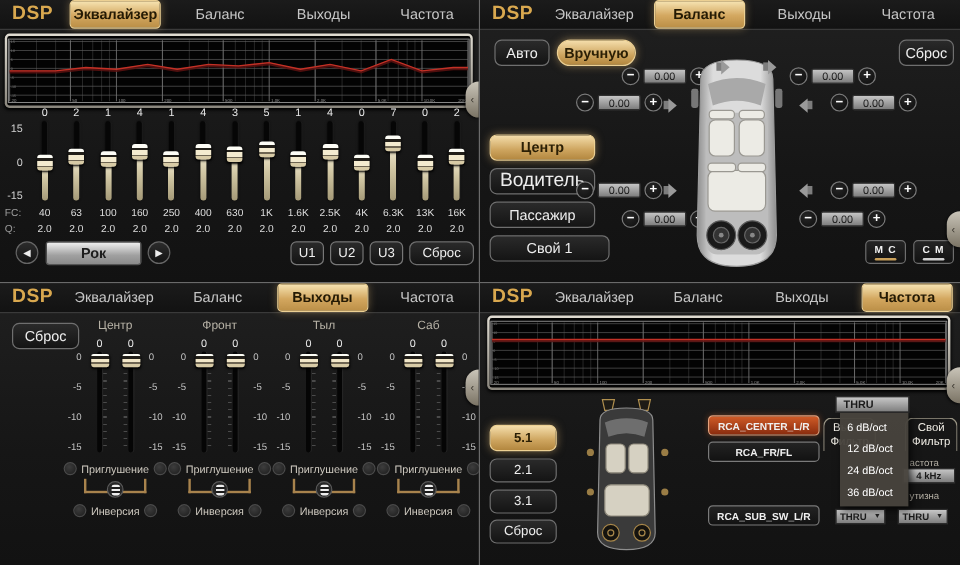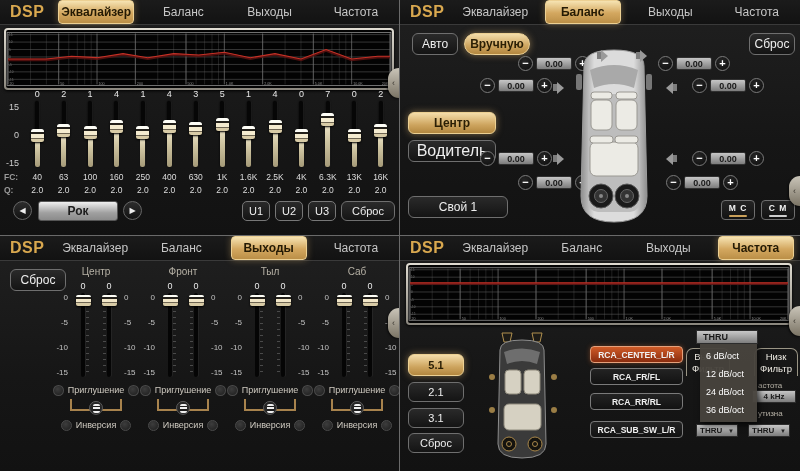--- a/index.html
+++ b/index.html
@@ -22,29 +22,29 @@
   .eq-bands{position:absolute;left:24px;right:5px;top:88px;display:flex;}
   .band{flex:1;position:relative;text-align:center;}
   .bval{font-size:9px;color:#e9e9e9;height:13px;line-height:13px;}
   .btrack{position:relative;height:68px;}
   .btrack .rail{position:absolute;left:50%;margin-left:-2px;width:4px;top:0;bottom:2px;background:#060606;border-radius:2px;box-shadow:0 0 2px #000,1px 0 0 rgba(255,255,255,.05);}
   .btrack .fill{position:absolute;left:50%;margin-left:-2.5px;width:5px;top:calc(34px - var(--v)*2.2px);bottom:2px;background:linear-gradient(180deg,#f4ecd2,#cfc5a2 45%,#a59a78);border-radius:2px;}
   .btrack .knob{position:absolute;left:50%;margin-left:-6.5px;width:13px;height:13px;top:calc(34px - var(--v)*2.2px - 6.5px);border-radius:2.5px;background:linear-gradient(180deg,#fdfdf6 0 3px,#23201a 3px 5px,#f4ebcf 5px 9px,#6e6552 9px 10px,#d8cba6 10px 13px);box-shadow:0 1px 2px #000;}
   .eqscale{position:absolute;left:0;width:19px;text-align:right;font-size:9px;color:#cfcfcf;}
   .eqrow{position:absolute;left:24px;right:5px;display:flex;}
   .eqrow span{flex:1;text-align:center;font-size:8.5px;color:#ddd;}
-  .rowlab{position:absolute;left:4px;font-size:8.5px;color:#9a9a9a;font-weight:700;}
+  .rowlab{position:absolute;left:4px;font-size:8.5px;color:#9a9a9a;font-weight:400;}
   .circlebtn{position:absolute;width:19px;height:19px;border-radius:50%;background:linear-gradient(180deg,#2c2c2c,#131313);border:1px solid #666;color:#eee;font-size:8px;display:flex;align-items:center;justify-content:center;}
   .preset{position:absolute;display:flex;align-items:center;justify-content:center;background:linear-gradient(180deg,#f0f0f0,#a0a0a0 60%,#8b8b8b);color:#1d1d1d;font-weight:700;font-size:12px;border-radius:3px;border:1px solid #555;}
   .uhost{position:absolute;display:flex;gap:5px;}
   .ubtn{width:28px;height:20px;display:flex;align-items:center;justify-content:center;background:linear-gradient(180deg,#2a2a2a,#141414);border:1px solid #777;border-radius:5px;color:#eee;font-size:11px;}
   
   .spin{position:absolute;display:flex;align-items:center;gap:3px;}
   .pm{width:15px;height:15px;border-radius:50%;background:radial-gradient(circle at 40% 35%,#262626,#0d0d0d);border:1px solid #7a7a7a;color:#fff;font-size:11px;font-weight:700;display:flex;align-items:center;justify-content:center;line-height:1;}
-  .val{width:36px;height:13px;background:linear-gradient(180deg,#c6c6c6,#7c7c7c);border:1px solid #303030;border-radius:2px;color:#1a1a1a;font-size:9px;font-weight:700;text-align:center;line-height:12px;}
+  .val{width:36px;height:13px;background:linear-gradient(180deg,#c6c6c6,#7c7c7c);border:1px solid #303030;border-radius:2px;color:#1a1a1a;font-size:9px;font-weight:400;text-align:center;line-height:12px;}
   .sp-al{left:118px;top:56px}.sp-ar{left:258px;top:56px}
   .sp-bl{left:80px;top:78px}.sp-br{left:292px;top:78px}
   .sp-cl{left:80px;top:151px}.sp-cr{left:292px;top:151px}
   .sp-dl{left:118px;top:175px}.sp-dr{left:266px;top:175px}
   .mcbtn{position:absolute;width:34px;height:20px;border:1px solid #6e6e6e;border-radius:4px;background:linear-gradient(180deg,#242424,#121212);display:flex;flex-direction:column;align-items:center;justify-content:center;gap:2px;color:#f2f2f2;font-size:8.5px;font-weight:700;letter-spacing:1px;}
   .mcbtn .bar{width:18px;height:2.5px;border-radius:1px;}
   .spk{position:absolute;width:5px;height:7px;background:#7d7d7d;}
   .spk::after{content:'';position:absolute;left:4px;top:-2.5px;border-top:6px solid transparent;border-bottom:6px solid transparent;border-left:7px solid #9a9a9a;}
   .spk.flip{transform:scaleX(-1);}
   
@@ -53,21 +53,21 @@
   .glabel{text-align:center;font-size:10px;color:#b7b2a6;height:14px;}
   .orow{display:flex;justify-content:center;}
   .oticks{width:15px;padding-top:13px;height:97px;display:flex;flex-direction:column;justify-content:space-between;font-size:8px;color:#c2c2c2;}
   .oticks.ta{text-align:right;padding-right:2px}.oticks.tb{text-align:left;padding-left:2px}
   .oslider{width:26px;text-align:center;}
   .oval{font-size:9px;color:#e9e9e9;height:13px;line-height:12px;}
   .otrack{position:relative;height:84px;margin:0 auto;width:20px;}
   .otrack .rail{position:absolute;left:50%;margin-left:-2px;width:4px;top:0;bottom:0;background:#050505;border-radius:2px;box-shadow:1px 0 0 rgba(255,255,255,.05);}
   .otrack .ticksbar{position:absolute;left:50%;margin-left:3px;width:3px;top:6px;bottom:2px;background:repeating-linear-gradient(180deg,#4a4a4a 0 1px,transparent 1px 6px);}
   .otrack .knob{position:absolute;left:50%;margin-left:-7.5px;width:15px;height:11px;top:2px;border-radius:2px;background:linear-gradient(180deg,#fdfdf6 0 2px,#23201a 2px 4px,#f1e6c7 4px 7px,#6e6552 7px 8px,#d8cba6 8px 11px);box-shadow:0 1px 2px #000;}
-  .ckrow{display:flex;align-items:flex-start;justify-content:center;gap:4px;margin-top:8px;}
+  .ckrow{display:flex;align-items:center;justify-content:center;gap:4px;margin-top:8px;}
   .ck{width:11px;height:11px;border-radius:50%;background:radial-gradient(circle at 40% 35%,#3d3d3d,#1d1d1d);border:1px solid #4a4a4a;}
   .cklab{font-size:9px;color:#cfcac0;}
   .lbracket{width:52px;height:12px;margin:3px auto 0;border-left:2px solid #a8834d;border-right:2px solid #a8834d;border-bottom:2px solid #a8834d;position:relative;}
   .licon{position:absolute;left:50%;top:100%;transform:translate(-50%,-58%);width:14px;height:14px;border-radius:50%;background:#262626;border:1px solid #5a5a5a;display:flex;align-items:center;justify-content:center;}
   .licon span{width:7px;height:9px;border-radius:2px;background:linear-gradient(180deg,#efefef 0 2px,#1c1c1c 2px 3.5px,#efefef 3.5px 5.5px,#1c1c1c 5.5px 7px,#efefef 7px 9px);}
   
   .rca{position:absolute;left:190px;width:93px;height:17px;display:flex;align-items:center;justify-content:center;background:linear-gradient(180deg,#232323,#121212);border:1px solid #7a7a7a;border-radius:4px;color:#f0f0f0;font-size:8.5px;font-weight:700;}
   .rca.active{background:linear-gradient(180deg,#d05b27,#8a2c0e);border-color:#e5a17c;box-shadow:0 0 5px rgba(220,110,50,.4);}
   .cfgbtn{left:8px;width:56px;height:20px;font-size:11px;}
   .ddhead{position:absolute;left:296px;top:94px;width:62px;height:14px;background:linear-gradient(180deg,#c8c8c8,#7e7e7e);border:1px solid #2c2c2c;color:#1a1a1a;font-size:9px;font-weight:700;padding-left:6px;line-height:13px;z-index:11;}
@@ -342,20 +342,21 @@
           <div class="tab">Выходы</div>
           <div class="tab">Частота</div>
         </div>
     </div>
     <div class="btn" style="left:12px;top:33px;width:46px;height:22px;font-size:12px">Авто</div>
     <div class="btn gold" style="left:64px;top:33px;width:66px;height:22px;font-size:12px;border-radius:11px">Вручную</div>
     <div class="btn" style="left:349px;top:33px;width:46px;height:22px;font-size:12px">Сброс</div>
 
     <div class="btn gold" style="left:8px;top:112px;width:88px;height:22px;font-size:12px">Центр</div>
     <div class="btn" style="left:8px;top:140px;width:88px;height:22px;font-size:16px">Водитель</div>
+    <div class="btn" style="left:8px;top:168px;width:88px;height:22px;font-size:12px">Пассажир</div>
     <div class="btn" style="left:8px;top:196px;width:100px;height:22px;font-size:12px">Свой 1</div>
 
     <div class="spin sp-al">
       <div class="pm">−</div>
       <div class="val">0.00</div>
       <div class="pm">+</div>
     </div>
     <div class="spin sp-ar">
       <div class="pm">−</div>
       <div class="val">0.00</div>
@@ -757,26 +758,25 @@
       <g fill="#9a7d45">
         <circle cx="4" cy="45" r="3"></circle>
           <circle cx="66" cy="45" r="3"></circle>
         <circle cx="4" cy="78" r="3"></circle>
           <circle cx="66" cy="78" r="3"></circle>
       </g>
     </svg>
 
     <div class="rca active" style="top:110px">RCA_CENTER_L/R</div>
     <div class="rca" style="top:132px">RCA_FR/FL</div>
-    <div class="rca" style="top:157px">RCA_RR/RL</div>
     <div class="rca" style="top:185px">RCA_SUB_SW_L/R</div>
 
     <div class="ftab" style="left:286px;top:112px;z-index:1">Высок Фильтр</div>
     <div class="ftab" style="left:354px;top:112px">
-      <div>Низк</div>
+      <div>Свой</div>
       <div>Фильтр</div>
     </div>
 
     <div class="smalllab" style="left:358px;top:145px">астота</div>
     <div class="greybox" style="left:352px;top:154px;width:44px;height:13px">4 kHz</div>
     <div class="smalllab" style="left:358px;top:173px">утизна</div>
 
     <div class="ddhead">THRU</div>
     <div class="ddpanel">
 

